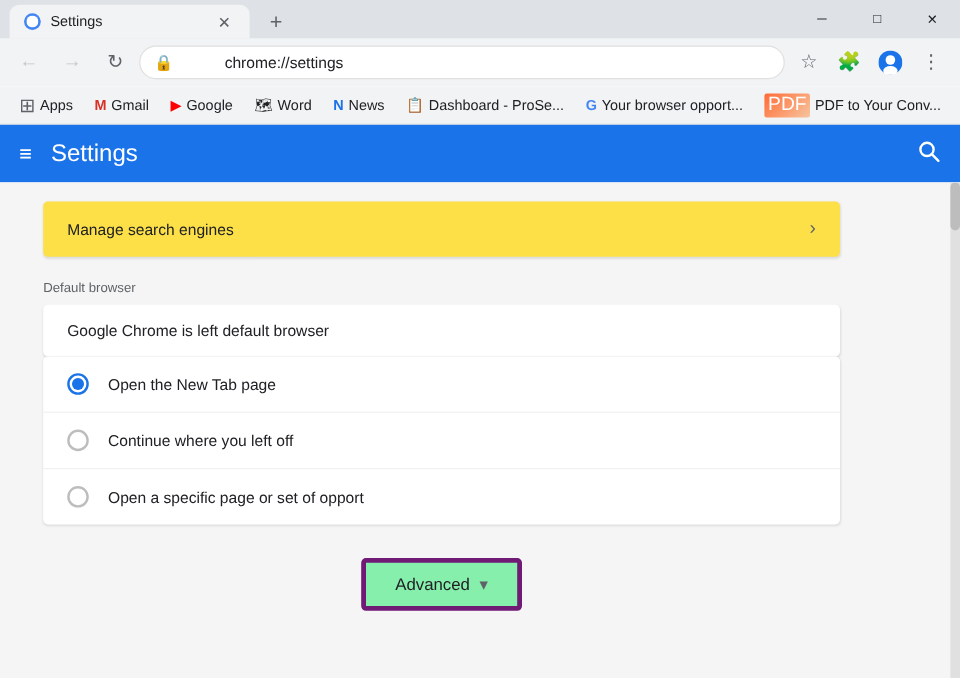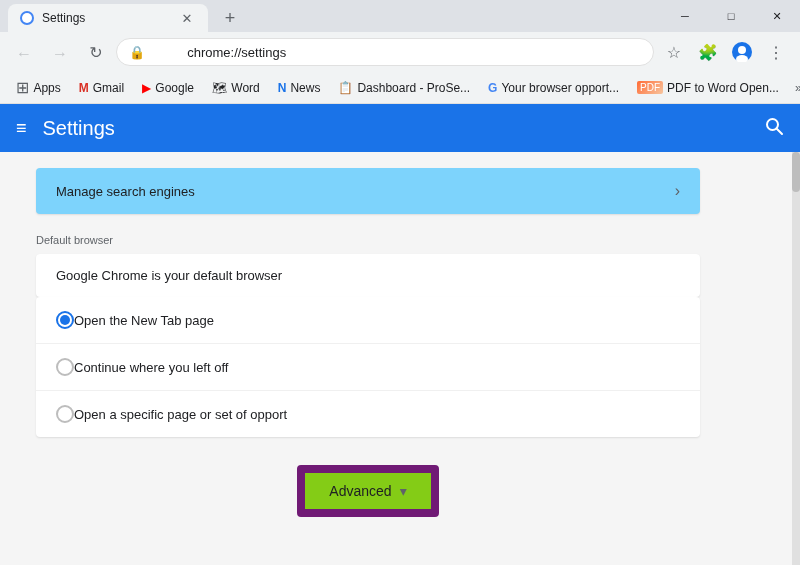--- a/index.html
+++ b/index.html
@@ -204,21 +204,21 @@
     }
 
     .content-area {
       padding: 0 80px 0 16px;
       margin: 0 auto;
       max-width: 760px;
     }
 
     
     .manage-search-row {
-      background: #7dd3fc;
+      background: #fde047;
       border-radius: 4px;
       padding: 14px 20px;
       display: flex;
       align-items: center;
       justify-content: space-between;
       margin: 16px 0 0 0;
       box-shadow: 0 1px 2px rgba(0,0,0,0.1);
       cursor: pointer;
     }
     .manage-search-text {
@@ -251,20 +251,21 @@
     
     .radio-group {
       background: #fff;
       border-radius: 4px;
       box-shadow: 0 1px 2px rgba(0,0,0,0.1);
       overflow: hidden;
     }
     .radio-item {
       display: flex;
       align-items: center;
+      gap: 16px;
       padding: 14px 20px;
       font-size: 13px;
       color: #202124;
       cursor: pointer;
       border-bottom: 1px solid #f0f0f0;
     }
     .radio-item:last-child { border-bottom: none; }
     .radio-circle {
       width: 18px;
       height: 18px;
@@ -284,23 +285,23 @@
       background: #1a73e8;
     }
 
     
     .advanced-btn-area {
       display: flex;
       justify-content: center;
       margin-top: 28px;
     }
     .advanced-btn {
-      border: 8px solid #701a75;
-      border-radius: 4px;
-      background: #84cc16;
+      border: 4px solid #701a75;
+      border-radius: 4px;
+      background: #86efac;
       padding: 10px 24px;
       display: flex;
       align-items: center;
       gap: 8px;
       font-size: 14px;
       color: #202124;
       cursor: pointer;
       font-weight: 500;
     }
     .advanced-chevron {
@@ -376,22 +377,22 @@
   </div>
   <div class="bookmark-item">
     <span style="color:#34a853;font-size:12px;">📋</span>
     <span>Dashboard - ProSe...</span>
   </div>
   <div class="bookmark-item">
     <span style="color:#4285f4;font-size:12px;font-weight:700;">G</span>
     <span>Your browser opport...</span>
   </div>
   <div class="bookmark-item">
-    <span style="font-size:10px;background:linear-gradient(135deg,#ff6b35,#f7c59f);border-radius:2px;padding:1px 3px;color:#fff;">PDF</span>
-    <span>PDF to Word Open...</span>
+    <span style="font-size:16px;background:linear-gradient(135deg,#ff6b35,#f7c59f);border-radius:2px;padding:1px 3px;color:#fff;">PDF</span>
+    <span>PDF to Your Conv...</span>
   </div>
   <span class="more-bookmarks">»</span>
 </div>
 
 <div class="settings-header">
   <span class="hamburger-icon">≡</span>
   <span class="settings-title">Settings</span>
   <span class="settings-search-icon">
     <svg width="20" height="20" viewBox="0 0 20 20" fill="none">
       <circle cx="8.5" cy="8.5" r="5.5" stroke="white" stroke-width="2"></circle>
@@ -407,21 +408,21 @@
 
   <div class="content-area">
 
     <div class="manage-search-row">
       <span class="manage-search-text">Manage search engines</span>
       <span class="chevron-right">›</span>
     </div>
 
     <div class="section-label">Default browser</div>
     <div class="info-box">
-      <span>Google Chrome is your default browser</span>
+      <span>Google Chrome is left default browser</span>
     </div>
 
     <div class="radio-group">
       <div class="radio-item">
         <div class="radio-circle selected"></div>
         <span>Open the New Tab page</span>
       </div>
       <div class="radio-item">
         <div class="radio-circle"></div>
         <span>Continue where you left off</span>

